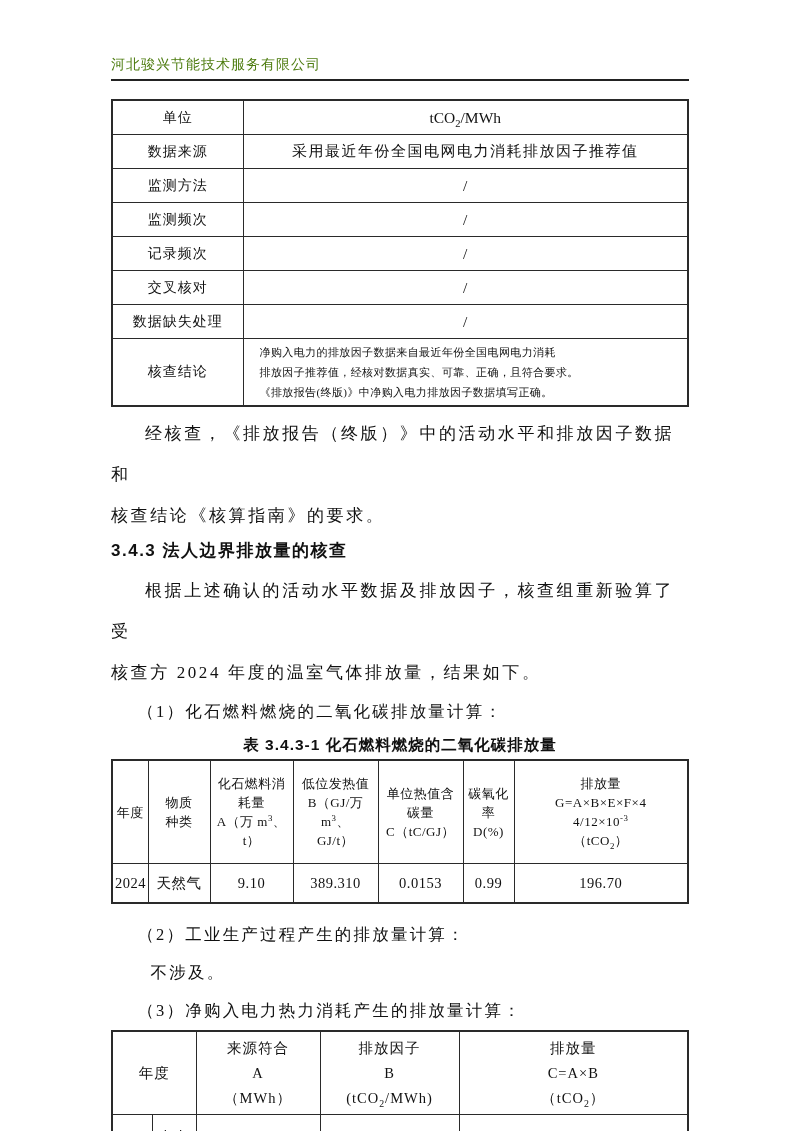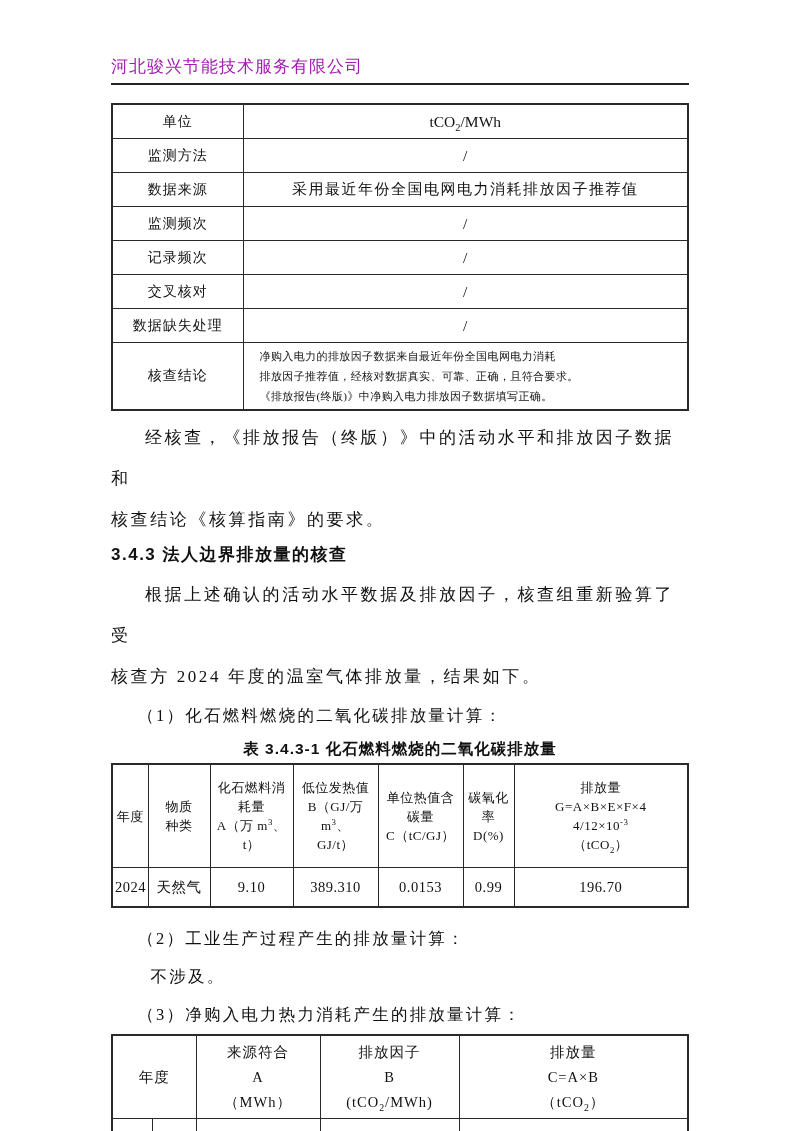--- a/index.html
+++ b/index.html
@@ -16,23 +16,23 @@
 
   
   .running-header{
     padding-top:55px;
   }
   .running-header .rule{
     border-bottom:2px solid #222;
     padding-bottom:5px;
   }
   .company{
-    font-size:17px;
-    letter-spacing:1px;
-    color:#a21caf;
+    font-size:14px;
+    letter-spacing:1px;
+    color:#4d7c0f;
   }
 
   
   table{
     width:578px;
     table-layout:fixed;
     border-collapse:collapse;
     border:2px solid #2a2a2a;
     color:#111;
   }
@@ -152,26 +152,26 @@
       <colgroup>
           <col style="width:131px">
           <col>
         </colgroup>
       <tbody>
           <tr>
         <td class="lbl">单位</td>
         <td class="val latin">tCO<sub>2</sub>/MWh</td>
       </tr>
       <tr>
-        <td class="lbl">监测方法</td>
-        <td class="val latin">/</td>
-      </tr>
-      <tr>
         <td class="lbl">数据来源</td>
         <td class="val">采用最近年份全国电网电力消耗排放因子推荐值</td>
+      </tr>
+      <tr>
+        <td class="lbl">监测方法</td>
+        <td class="val latin">/</td>
       </tr>
       <tr>
         <td class="lbl">监测频次</td>
         <td class="val latin">/</td>
       </tr>
       <tr>
         <td class="lbl">记录频次</td>
         <td class="val latin">/</td>
       </tr>
       <tr>

